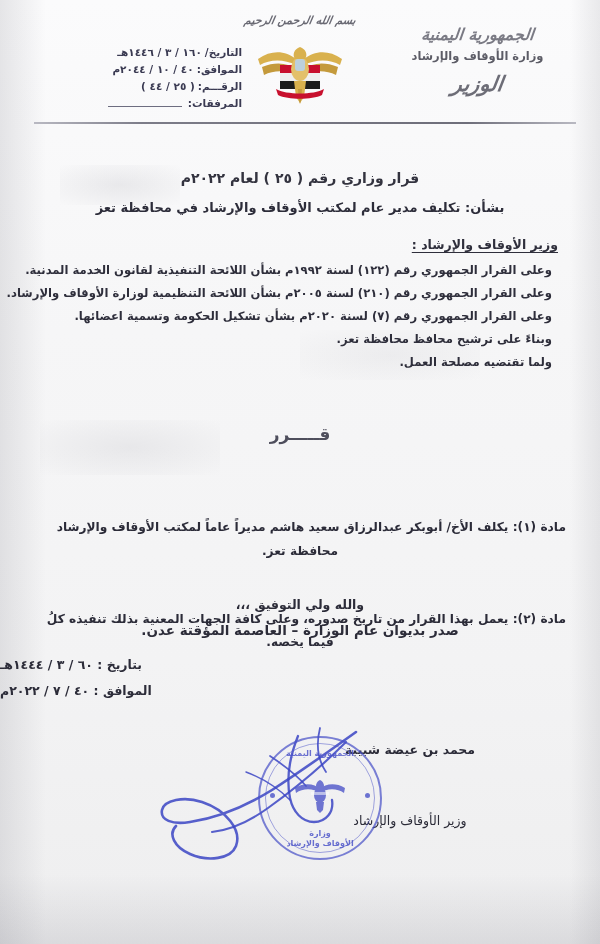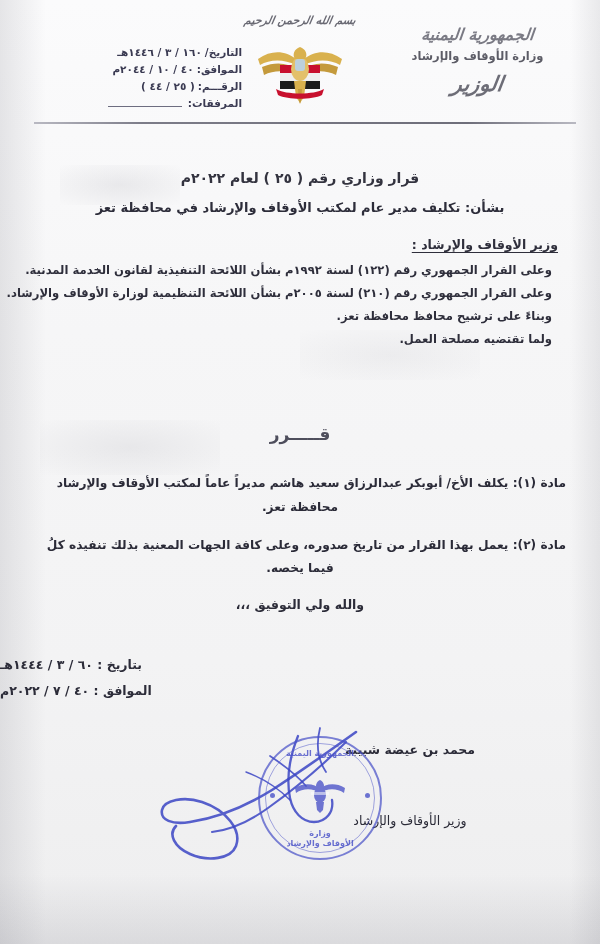--- a/index.html
+++ b/index.html
@@ -233,20 +233,21 @@
   
   .articles {
     position: absolute;
     top: 472px;
     right: 34px;
     left: 34px;
   }
   .article {
     margin-bottom: 14px;
     text-align: right;
+    margin-top: 44px;
   }
   .article-line {
     font-size: 12.2px;
     font-weight: 700;
     color: #2b2b38;
     line-height: 1.95;
   }
   .article-line.tail-right {
     text-align: center;
   }
@@ -435,20 +436,21 @@
   <div class="doc-subject">
     <span class="subject-label">بشأن:</span>
     <span>تكليف مدير عام لمكتب الأوقاف والإرشاد في محافظة تعز</span>
   </div>
 
   <div class="preamble">
     <div class="addressee">وزير الأوقاف والإرشاد :</div>
     <ul class="whereas-list">
       <li class="whereas-item">وعلى القرار الجمهوري رقم (١٢٢) لسنة ١٩٩٢م بشأن اللائحة التنفيذية لقانون الخدمة المدنية.</li>
       <li class="whereas-item">وعلى القرار الجمهوري رقم (٢١٠) لسنة ٢٠٠٥م بشأن اللائحة التنظيمية لوزارة الأوقاف والإرشاد.</li>
+      <li class="whereas-item">وعلى القرار الجمهوري رقم (٧) لسنة ٢٠٢٠م بشأن تشكيل الحكومة وتسمية اعضائها.</li>
       <li class="whereas-item">وبناءً على ترشيح محافظ محافظة تعز.</li>
       <li class="whereas-item">ولما تقتضيه مصلحة العمل.</li>
     </ul>
   </div>
 
   <div class="decision-word">قـــــرر</div>
 
   <div class="articles">
     <div class="article">
       <div class="article-line">
@@ -462,20 +464,21 @@
       <div class="article-line">
         <span>مادة (٢):</span>
         <span>يعمل بهذا القرار من تاريخ صدوره، وعلى كافة الجهات المعنية بذلك تنفيذه كلُ</span>
       </div>
       <div class="article-line tail-right">فيما يخصه.</div>
     </div>
   </div>
 
   <div class="closing">
     <div class="closing-line">والله ولي التوفيق ،،،</div>
+    <div class="closing-line big">صدر بديوان عام الوزارة – العاصمة المؤقتة عدن.</div>
   </div>
 
   <div class="issue-dates">
     <div class="issue-date-line">
       <span>بتاريخ :</span>
       <span>٦٠ / ٣ / ١٤٤٤هـ</span>
     </div>
     <div class="issue-date-line">
       <span>الموافق :</span>
       <span>٤٠ / ٧ / ٢٠٢٢م</span>

